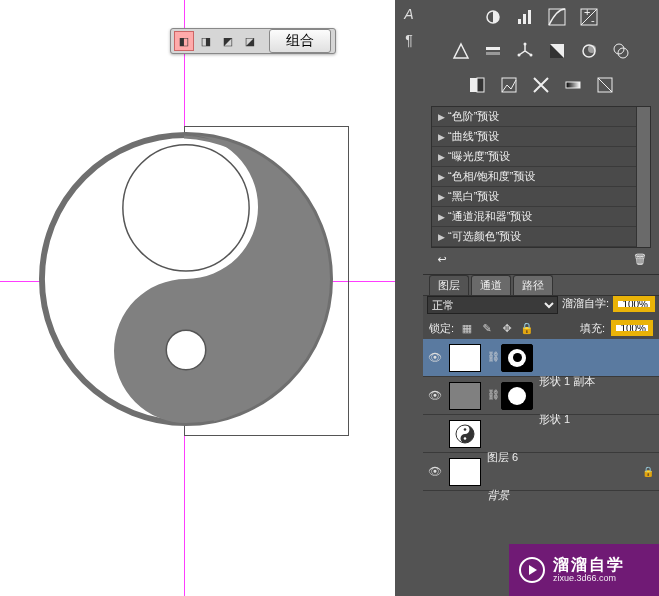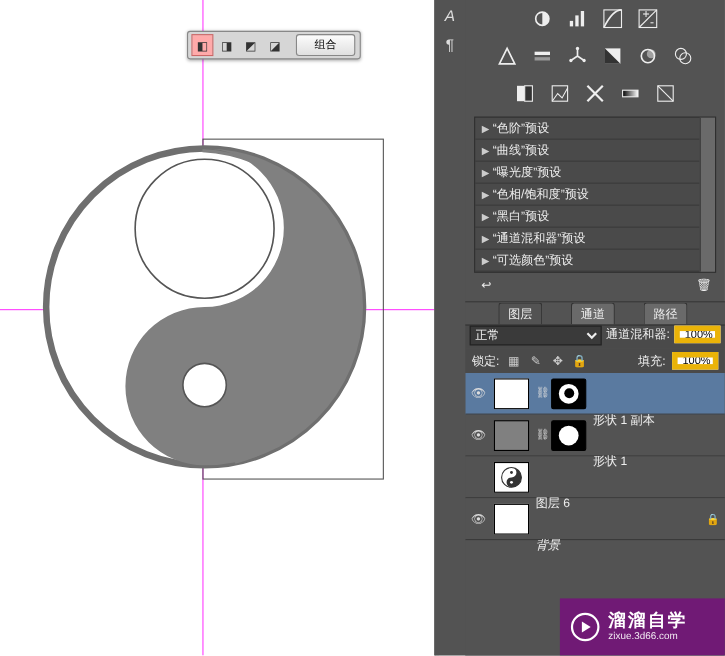--- a/index.html
+++ b/index.html
@@ -9,21 +9,21 @@
 .canvas-zone { position:absolute; left:0; top:0; width:395px; height:596px; background:#fff; }
 .guide-v { position:absolute; top:0; bottom:0; width:1px; background:#ff3cff; }
 .guide-h { position:absolute; left:0; width:395px; height:1px; background:#ff3cff; }
 .doc-rect { position:absolute; border:1px solid #555; }
 .yin-svg { position:absolute; }
 
 
 .float-bar { position:absolute; left:170px; top:28px; height:26px; background:#d6d6d6; border:1px solid #888; border-radius:3px; display:flex; align-items:center; padding:2px 4px; gap:4px; box-shadow:0 1px 3px rgba(0,0,0,.3); }
 .fb-icon { width:18px; height:18px; display:flex; align-items:center; justify-content:center; font-size:11px; color:#333; cursor:pointer; }
 .fb-icon.active { background:#ffaaaa; outline:1px solid #cc6666; }
-.fb-btn { background:linear-gradient(#fcfcfc,#e0e0e0); border:1px solid #888; border-radius:3px; padding:2px 16px; font-size:10px; cursor:pointer; margin-left:6px; }
+.fb-btn { background:linear-gradient(#fcfcfc,#e0e0e0); border:1px solid #888; border-radius:3px; padding:2px 16px; font-size:14px; cursor:pointer; margin-left:6px; }
 
 
 .panel-col { position:absolute; right:0; top:0; width:264px; height:596px; background:#535353; display:flex; }
 .panel-tabs { width:28px; background:#535353; padding-top:6px; display:flex; flex-direction:column; gap:10px; align-items:center; color:#ddd; }
 .panel-tabs span { writing-mode:horizontal-tb; font-size:14px; cursor:pointer; }
 .panel-body { flex:1; display:flex; flex-direction:column; background:#535353; }
 
 
 .adj-row { display:flex; justify-content:center; gap:10px; padding:6px 0; }
 .adj-ic { width:22px; height:22px; display:flex; align-items:center; justify-content:center; color:#eee; cursor:pointer; }
@@ -34,21 +34,21 @@
 .preset { display:flex; align-items:center; height:20px; padding:0 6px; border-bottom:1px solid #3a3a3a; color:#eee; cursor:pointer; }
 .preset .arr { width:10px; font-size:9px; color:#ccc; }
 .preset:last-child { border-bottom:none; }
 .presets-scroll { position:absolute; right:0; top:0; bottom:0; width:14px; background:#6a6a6a; border-left:1px solid #333; }
 .preset-footer { display:flex; justify-content:space-between; align-items:center; height:22px; padding:0 10px; color:#eee; }
 .pf-ic { width:18px; height:18px; display:flex; align-items:center; justify-content:center; cursor:pointer; }
 
 
 .layers-panel { flex:1; background:#535353; display:flex; flex-direction:column; border-top:1px solid #2f2f2f; margin-top:4px; position:relative; }
 .lp-tabs { display:flex; gap:2px; height:20px; background:#535353; padding-left:6px; align-items:flex-end; }
-.lp-tab { background:#6a6a6a; color:#eee; padding:2px 8px; border-radius:3px 3px 0 0; border:1px solid #333; border-bottom:none; cursor:pointer;margin-left:24px; }
+.lp-tab { background:#6a6a6a; color:#eee; padding:2px 8px; border-radius:3px 3px 0 0; border:1px solid #333; border-bottom:none; cursor:pointer; }
 .lp-tab.active { background:#535353; }
 .lp-row { display:flex; height:22px; background:#4a4a4a; border-top:1px solid #333; padding:0 4px; gap:4px; color:#eee; }
 .lp-select { flex:1; background:#3a3a3a; color:#eee; border:1px solid #222; height:18px; font-size:11px; }
 .lp-label { font-size:11px; }
 .lp-val { width:42px; height:16px; background:#fff; color:#000; border:5px solid #eab308; font-size:10px; text-align:right; padding-right:2px; }
 .lp-lockrow { display:flex; align-items:center; height:22px; background:#4a4a4a; padding:0 6px; gap:6px; color:#eee; }
 .lock-ic { width:14px; height:14px; display:flex; align-items:center; justify-content:center; font-size:11px; color:#ccc; }
 
 .layer-list { flex:1; background:#535353; overflow:auto; }
 .layer { display:flex; align-items:center; height:38px; border-bottom:1px solid #3a3a3a; padding:0 4px; gap:6px; background:#535353; }
@@ -254,21 +254,21 @@
       <div class="lp-tabs">
         <div class="lp-tab active">图层</div>
         <div class="lp-tab">通道</div>
         <div class="lp-tab">路径</div>
       </div>
 
       <div class="lp-row">
         <select class="lp-select">
           <option>正常</option>
         </select>
-        <span class="lp-label">通道混和器:</span>
+        <span class="lp-label">溜溜自学:</span>
         <input class="lp-val" value="100%" style="">
       </div>
 
       <div class="lp-lockrow">
         <span class="lp-label">锁定:</span>
         <span class="lock-ic">▦</span>
         <span class="lock-ic">✎</span>
         <span class="lock-ic">✥</span>
         <span class="lock-ic">🔒</span>
         <span style="flex:1"></span>

